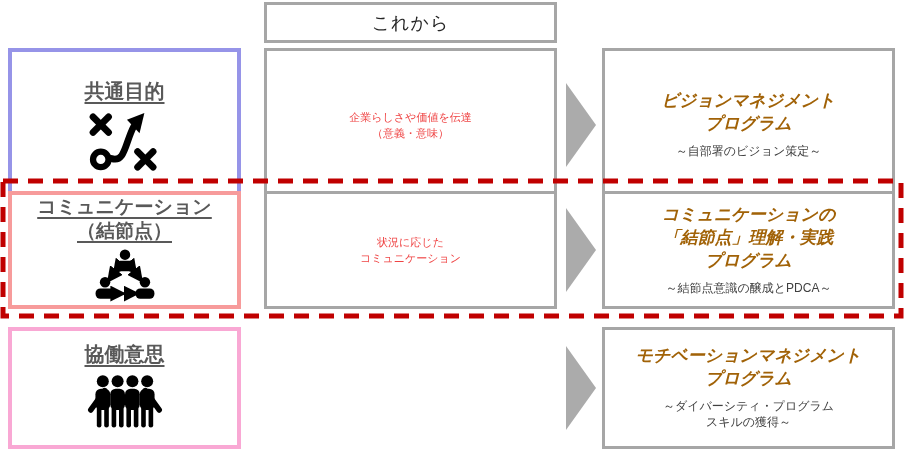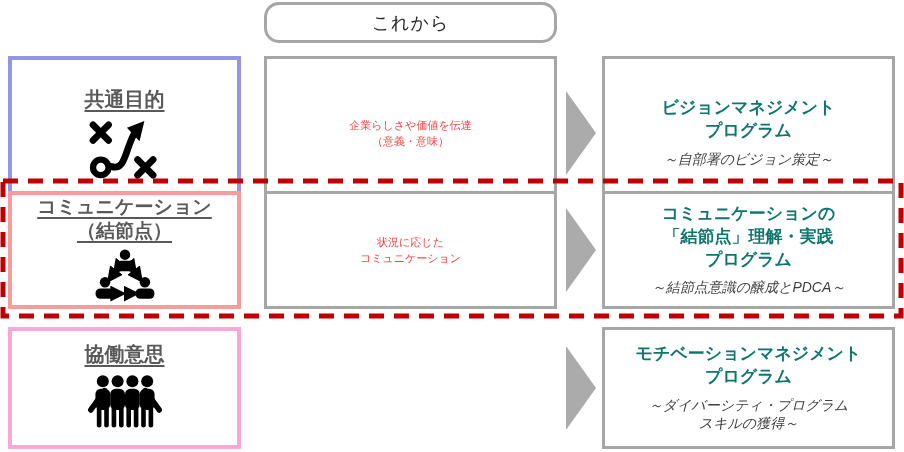--- a/index.html
+++ b/index.html
@@ -9,41 +9,41 @@
   }
   .row{position:absolute;left:0;width:904px;}
   .cell{position:absolute;top:0;bottom:0;box-sizing:border-box;
         display:flex;flex-direction:column;align-items:center;justify-content:center;text-align:center;}
   .c1{left:8px;width:233px;}
   .c2{left:264px;width:293px;}
   .ar{left:566px;width:30px;}
   .c3{left:602px;width:293px;}
 
   .r-header{top:2px;height:41px;}
-  .r1{top:56px;height:154px;}
+  .r1{top:48px;height:154px;}
   .r2{top:191px;height:118px;padding-left:44px;}
   .r3{top:327px;height:122px;}
 
   .graybox{border:3px solid #A6A6A6;background:#fff;}
-  .header-box{font-size:18px;color:#262626;letter-spacing:1px;border-radius:15px;}
+  .header-box{font-size:18px;color:#262626;letter-spacing:1px;}
 
   .catbox{background:#fff;gap:6px;padding:6px 4px;}
   .catbox.purple{border:4px solid #9694E8;}
   .catbox.pink{border:4px solid #F79B9B;}
   .catbox.teal{border:4px solid #f9a8d4;}
 
   .cat-title{
     font-weight:bold;font-size:20px;color:#595959;line-height:1.25;
     text-decoration:underline;text-decoration-color:#595959;
     text-decoration-thickness:2px;text-underline-offset:4px;
     white-space:pre-line;
   }
   .desc{font-size:11px;color:#ef4444;line-height:1.5;white-space:pre-line;}
-  .prog-title{font-weight:bold;font-size:17px;color:#0f766e;line-height:1.35;white-space:pre-line;}
-  .prog-sub{font-size:14px;color:#404040;line-height:1.35;margin-top:7px;white-space:pre-line;font-style:italic;}
+  .prog-title{font-weight:bold;font-size:17px;color:#a16207;line-height:1.35;white-space:pre-line;font-style:italic;}
+  .prog-sub{font-size:12px;color:#404040;line-height:1.35;margin-top:7px;white-space:pre-line;}
 
   .arrow-shape{
     width:30px;height:84px;background:#ABABAB;
     clip-path:polygon(0 0,100% 50%,0 100%);
   }
   .dash-overlay{position:absolute;left:0;top:178px;pointer-events:none;}
   .icon{display:block;}
 </style>
 </head>
 <body>

